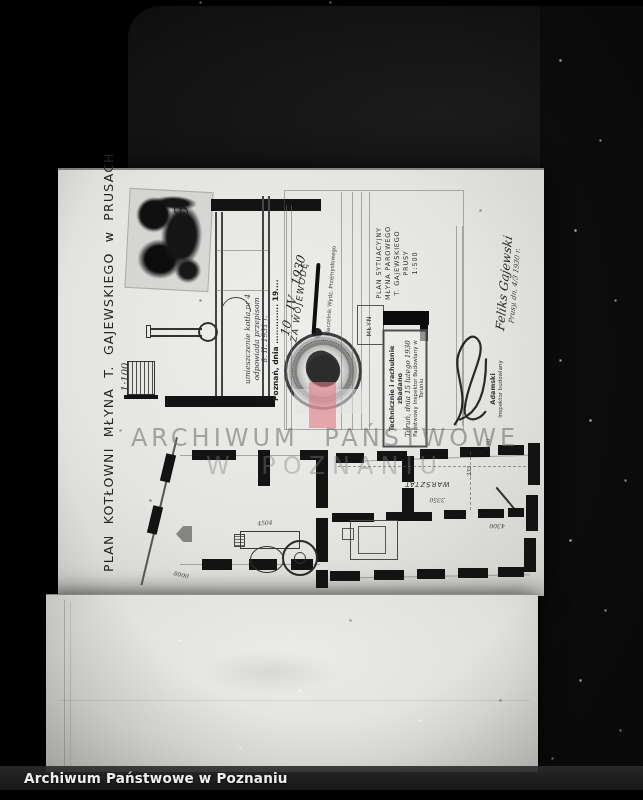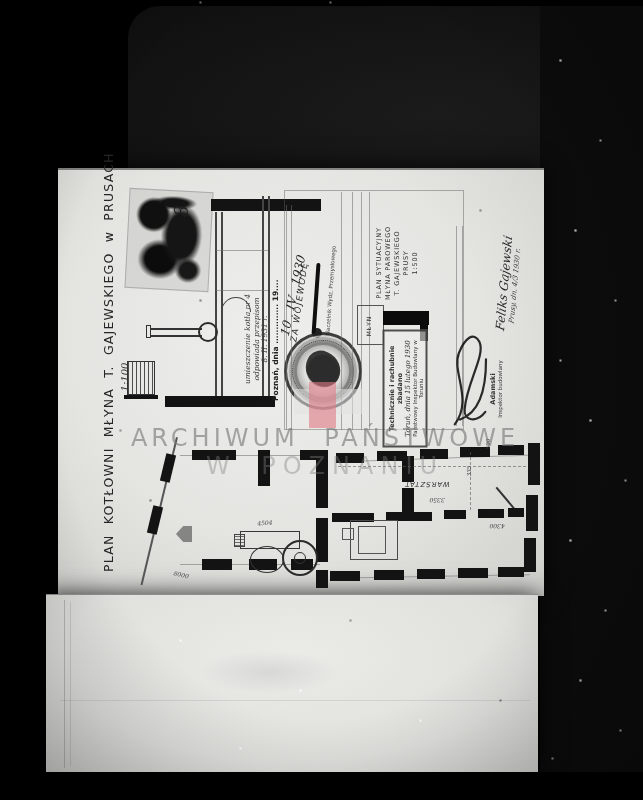--- a/index.html
+++ b/index.html
@@ -230,13 +230,16 @@
                          300px 690px 0 .5px rgba(255,255,255,.9), 420px 720px 0 .5px rgba(255,255,255,.85),
                          180px 640px 0 .5px rgba(255,255,255,.8), 240px 748px 0 .5px rgba(255,255,255,.8),
                          200px 2px 0 .5px rgba(220,220,220,.5), 330px 2px 0 .5px rgba(220,220,220,.5);"></div>
   <div style="left:0;top:0;width:1px;height:1px;z-index:60;background:transparent;
               box-shadow:200px 300px 0 .6px rgba(40,40,40,.5), 480px 210px 0 .6px rgba(40,40,40,.45),
                          150px 500px 0 .6px rgba(40,40,40,.5), 350px 620px 0 .6px rgba(40,40,40,.4),
                          500px 700px 0 .6px rgba(40,40,40,.45), 120px 430px 0 .6px rgba(40,40,40,.4);"></div>
 
   <div class="vignette"></div>
 
+  <div class="footer-bar">
+    <span>Archiwum Państwowe w Poznaniu</span>
+  </div>
 </div>
 
 </body></html>

